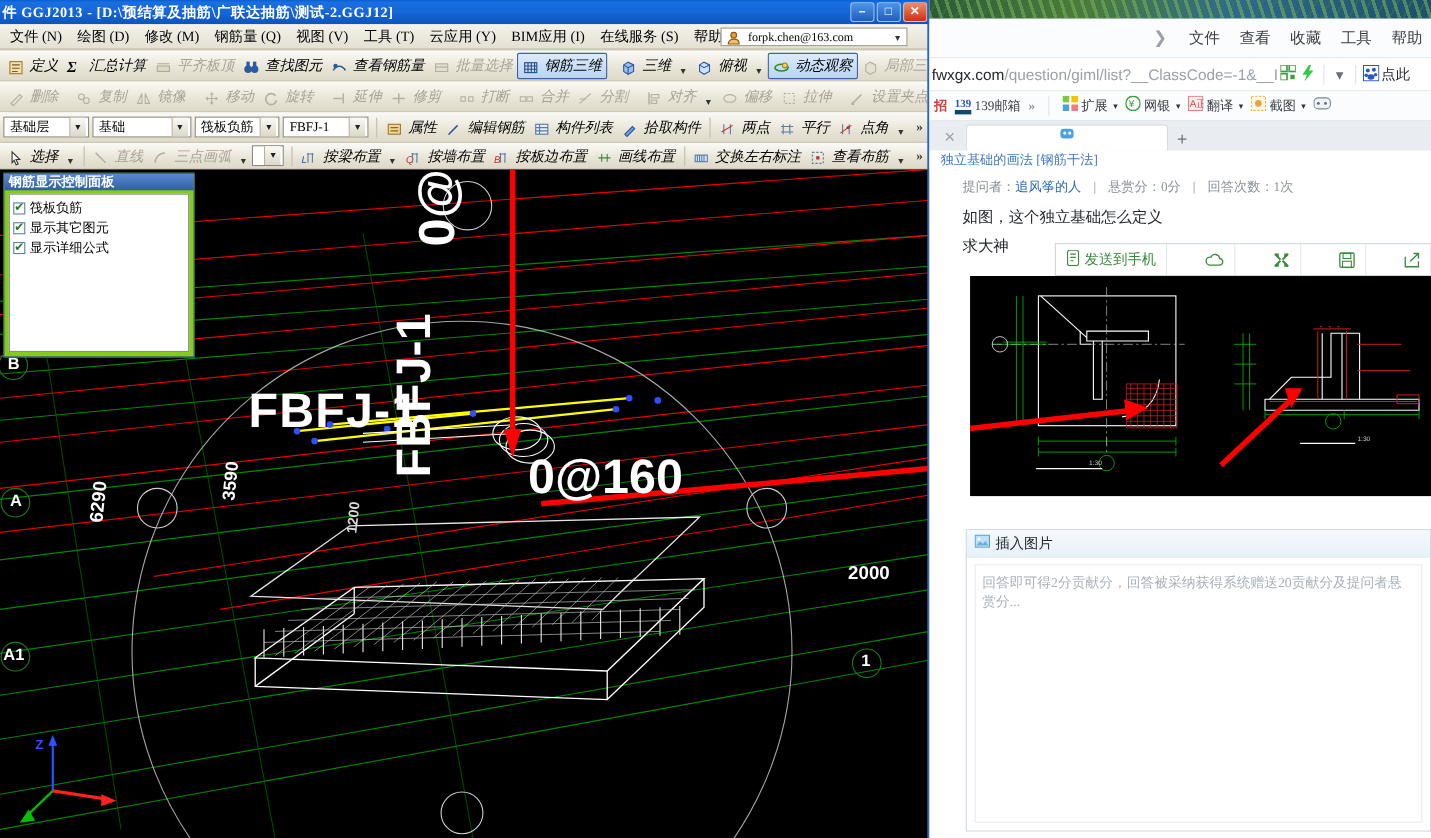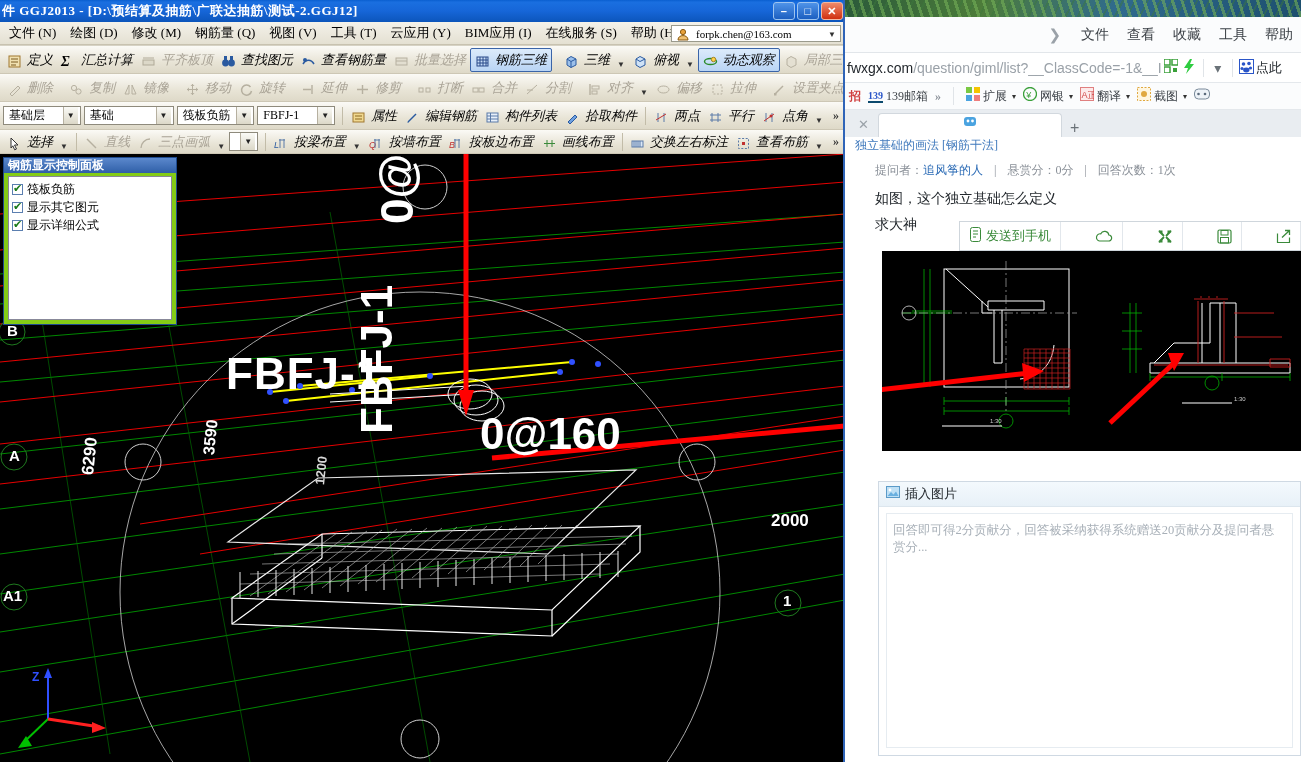--- a/index.html
+++ b/index.html
@@ -36,21 +36,21 @@
   .menubar {
     position:absolute; left:0; top:22px; width:845px; height:23px;
     background:linear-gradient(to bottom,#f4f2ea,#e4e0d2);
     display:flex; align-items:center; padding-left:2px;
     border-bottom:1px solid #c8c2b0;
     font-family:"Liberation Serif", serif; font-size:13px; color:#000;
   }
   .menubar .mi { padding:2px 7px; white-space:nowrap; }
   .menu-smiley { margin-left:6px; font-size:14px; }
   .user-box {
-    position:absolute; right:4px; top:3px; width:170px; height:17px;
+    position:absolute; right:20px; top:3px; width:170px; height:17px;
     background:#fff; border:1px solid #9a9a8c; font-size:11px;
     font-family:"Liberation Serif", serif;
     display:flex; align-items:center; padding-left:24px; color:#000;
   }
   .user-box .caret { position:absolute; right:4px; top:4px; }
 
   
   .tbrow {
     position:absolute; left:0; width:845px; height:28px;
     background:linear-gradient(to bottom,#fbfaf6,#e8e4d6 60%,#ded9c8);
@@ -779,21 +779,21 @@
           </svg>
       </span>
       <span style="font-size:13px;color:#23282d;font-family:'Liberation Serif',serif;">点此</span>
     </div>
 
     <div class="bookmarks">
       <span class="bk-chip">
         <span style="color:#d04040;font-weight:bold;">招</span>
       </span>
       <span class="bk-chip">
-        <span style="color:#2a55c8;font-weight:bold;font-size:10px;border-bottom:2px solid #0c4a6e;">139</span>
+        <span style="color:#2a55c8;font-weight:bold;font-size:10px;border-bottom:4px solid #0c4a6e;">139</span>
         <span>139邮箱</span>
       </span>
       <span class="bk-chip">
         <span style="color:#8a9098;font-weight:bold;">»</span>
       </span>
       <span class="urlsep"></span>
       <span class="bk-chip">
         <span><svg width="14" height="14">
               <rect x="0" y="0" width="6" height="6" fill="#7ac943"></rect>
               <rect x="8" y="0" width="6" height="6" fill="#f5c400"></rect>

